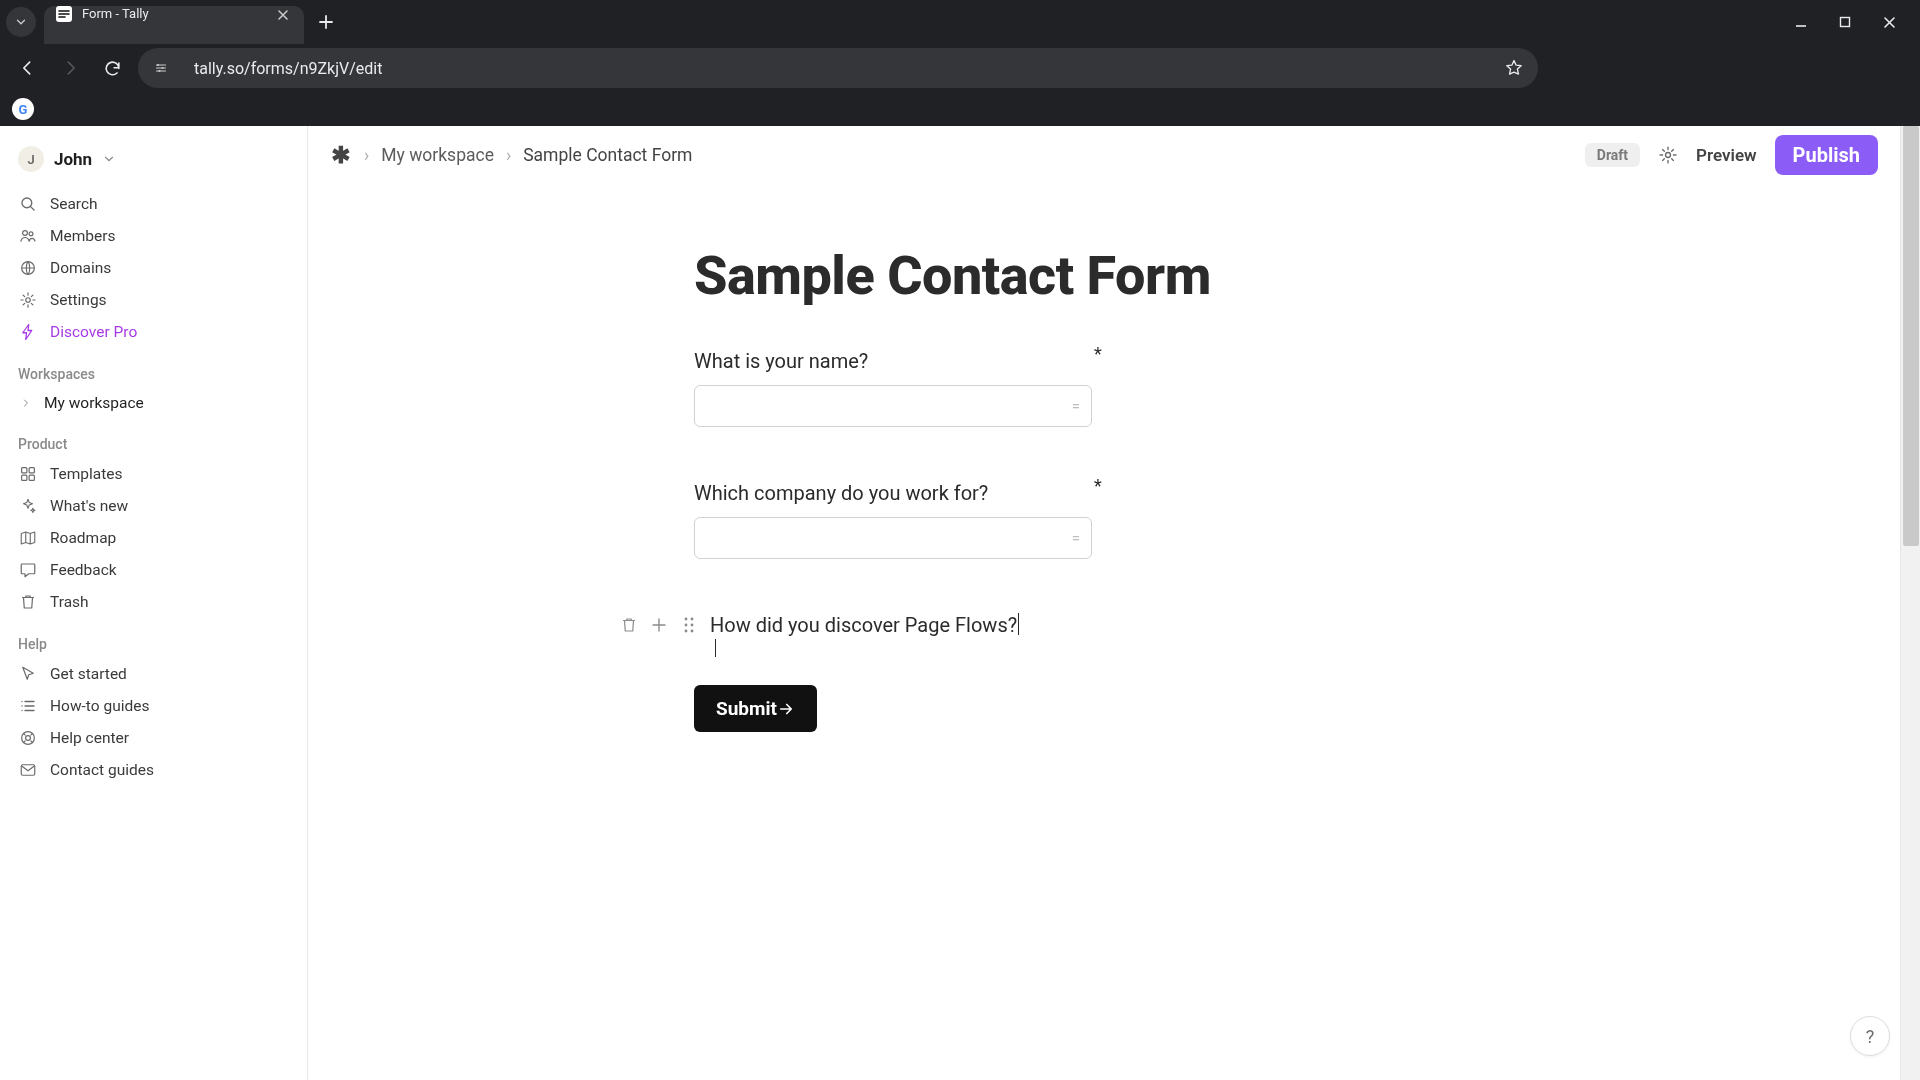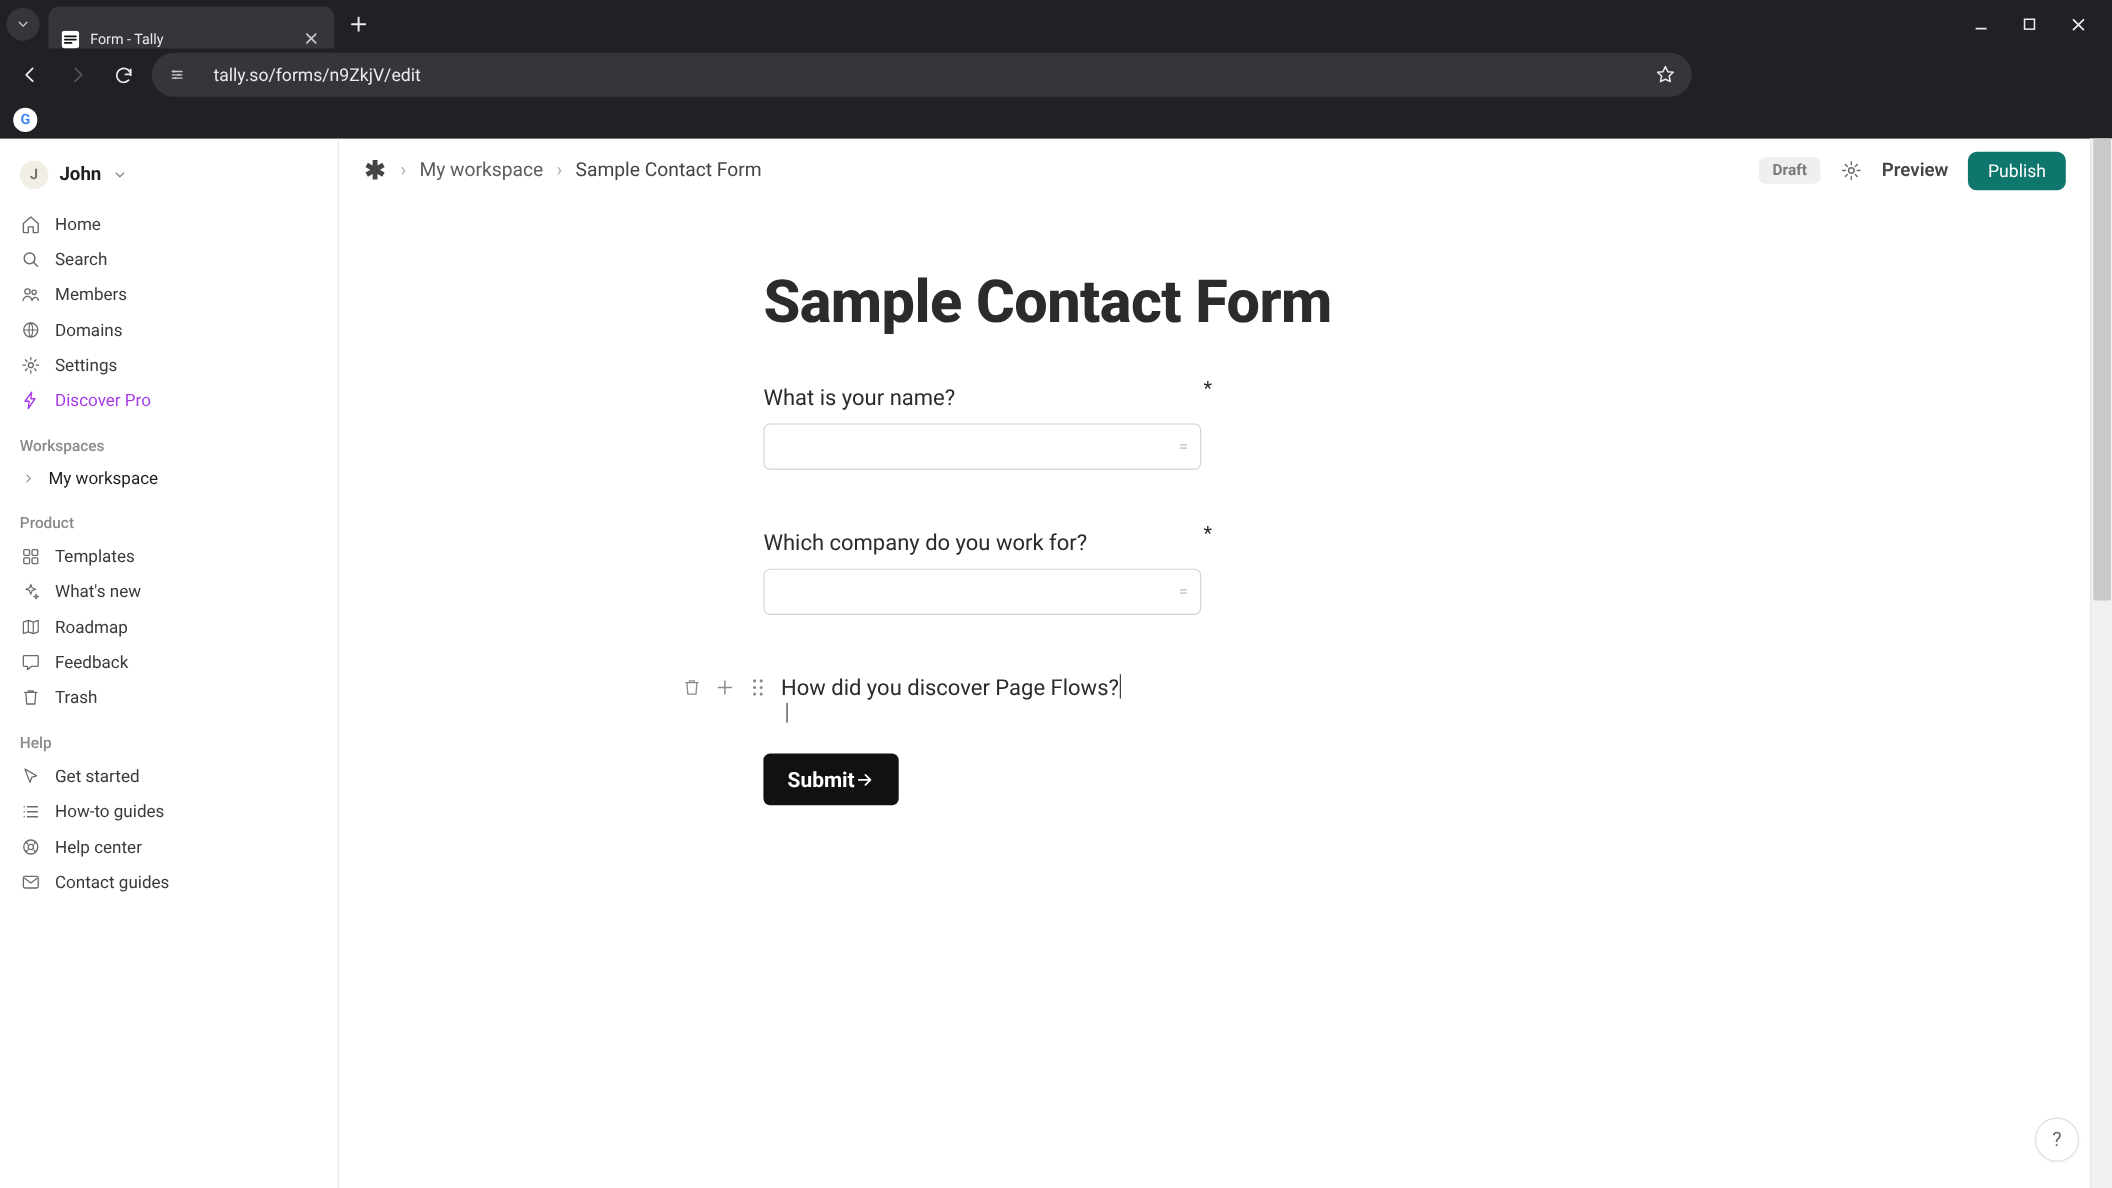--- a/index.html
+++ b/index.html
@@ -6,21 +6,21 @@
   body { width: 1920px; height: 1080px; overflow: hidden; background: #fff; }
 
   
   .browser-chrome { background: #202124; color: #e8eaed; }
   .tabbar { display: flex; align-items: center; height: 44px; padding: 0 10px 0 6px; gap: 8px; }
   .tab-arrow {
     width: 30px; height: 30px; border-radius: 50%; background: #35363a;
     display: flex; align-items: center; justify-content: center; font-size: 14px; color: #c9c9c9;
   }
   .tab {
-    display: flex; align-items: flex-end; gap: 10px;
+    display: flex; align-items: flex-start; gap: 10px;
     height: 38px; min-width: 260px; max-width: 280px;
     background: #35363a; border-radius: 10px 10px 0 0;
     padding: 0 12px; font-size: 13px; color: #e8eaed; margin-top: 6px;
   }
   .tab .fav { width: 16px; height: 16px; display:flex; align-items:center; justify-content:center; }
   .tab .title { flex: 1; white-space: nowrap; overflow: hidden; text-overflow: ellipsis; }
   .tab .close { width: 18px; height: 18px; display:flex; align-items:center; justify-content:center; color:#c9c9c9; font-size:14px; border-radius:50%; }
   .newtab { width: 28px; height: 28px; border-radius: 50%; display:flex; align-items:center; justify-content:center; color:#e8eaed; font-size:18px; }
   .window-controls { margin-left: auto; display:flex; gap: 26px; padding-right: 12px; }
   .wc { width: 18px; height: 18px; display:flex; align-items:center; justify-content:center; color:#e8eaed; font-size:14px; }
@@ -86,21 +86,21 @@
   .crumbs { display:flex; align-items:center; gap:12px; color:#5c5c5c; font-size:17.5px; }
   .crumbs .logo {
     width:22px; height:22px; display:flex; align-items:center; justify-content:center; color:#444; font-size:23px; font-weight:700;
   }
   .crumbs .sep { color:#b0b0b0; }
   .crumbs .cur { color:#444; }
   .top-right { margin-left:auto; display:flex; align-items:center; gap:18px; }
   .draft-pill { background:#efefef; color:#7a7a7a; font-size:14px; padding:4px 12px; border-radius:6px; font-weight:700; }
   .gear { width:20px; height:20px; color:#6b6b6b; display:flex; align-items:center; justify-content:center; }
   .preview { color:#444; font-weight:600; font-size:17px; }
-  .publish { background:#0f766e; color:#fff; font-weight:400; font-size:16px; padding:8px 18px; border-radius:8px; border:none; }
+  .publish { background:#8b5cf6; color:#fff; font-weight:700; font-size:20px; padding:8px 18px; border-radius:8px; border:none; }
 
   .canvas { flex:1; display:flex; justify-content:center; overflow:auto; }
   .form-col { width: 820px; padding: 60px 0 40px; }
   .form-title { font-size:54px; font-weight:800; color:#2b2b2b; letter-spacing:-0.5px; margin-bottom: 42px; }
   .q-label { font-size:20px; color:#2b2b2b; margin-bottom: 12px; }
   .field-row { position:relative; margin-bottom: 54px; }
   .field-row .req { position:absolute; top:-6px; left:400px; font-size:18px; color:#2b2b2b; }
   .text-input {
     width: 398px; height: 42px; border:1px solid #d2d2d2; border-radius:6px;
     padding:0 40px 0 12px; font-size:16px; background:#fff; position:relative;
@@ -227,28 +227,20 @@
     <div class="user-row">
       <span class="avatar-badge">J</span>
       <span class="name">John</span>
       <span class="chev">
         <svg width="14" height="14" viewBox="0 0 24 24">
             <path d="M6 9l6 6 6-6" stroke="#8a8a8a" stroke-width="2" fill="none" stroke-linecap="round"></path>
           </svg>
       </span>
     </div>
 
-    <div class="nav-item">
-      <span class="ic">
-          <svg width="18" height="18" viewBox="0 0 24 24">
-            <path d="M3 11l9-8 9 8v10a1 1 0 01-1 1h-5v-7H9v7H4a1 1 0 01-1-1V11z" stroke="#6b6b6b" stroke-width="1.7" fill="none" stroke-linejoin="round"></path>
-          </svg>
-        </span>
-      <span>Home</span>
-    </div>
     <div class="nav-item">
       <span class="ic">
           <svg width="18" height="18" viewBox="0 0 24 24">
             <circle cx="10.5" cy="10.5" r="6.5" stroke="#6b6b6b" stroke-width="1.8" fill="none"></circle>
             <path d="M20 20l-4.5-4.5" stroke="#6b6b6b" stroke-width="1.8" stroke-linecap="round"></path>
           </svg>
         </span>
       <span>Search</span>
     </div>
     <div class="nav-item">

